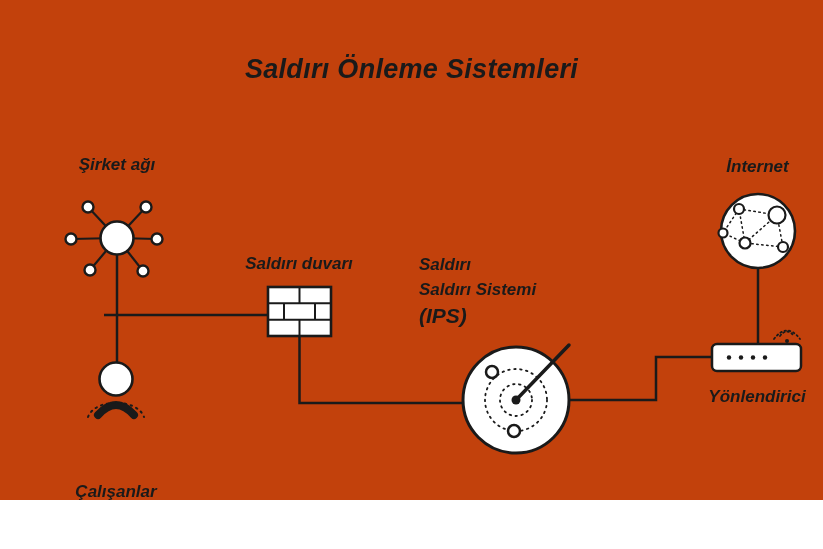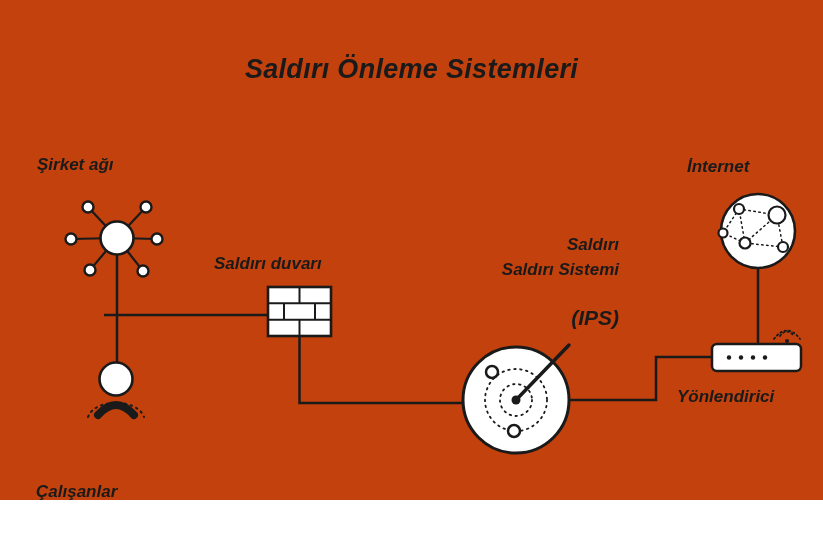--- a/index.html
+++ b/index.html
@@ -21,37 +21,38 @@
     width: 100%;
     text-align: center;
     font-size: 27px;
     font-weight: 700;
     letter-spacing: 0.3px;
   }
   .label {
     position: absolute;
     font-size: 17px;
     font-weight: 700;
+    text-align: center;
     line-height: 20px;
   }
   .lbl-company   { left: 37px;  top: 155px; width: 160px; }
   .lbl-employees { left: 36px;  top: 438px; width: 160px; margin-top: 44px; }
   .lbl-firewall  { left: 214px; top: 254px; width: 170px; }
   .lbl-internet  { left: 687px; top: 157px; width: 141px; }
   .lbl-router    { left: 677px; top: 387px; width: 160px; }
   .ips-label {
     position: absolute;
-    left: 419px; top: 232px;
+    left: 419px; top: 252px;
     width: 200px;
-    text-align: right;
+    text-align: left;
     font-weight: 700;
     font-size: 17px;
     line-height: 25px;
   }
-  .ips-acronym { font-size: 21px; margin-top: 23px; }
+  .ips-acronym { font-size: 21px; margin-top: 1px; }
 </style>
 </head>
 <body>
 
 <div class="canvas">
 
   <svg width="823" height="549" viewBox="0 0 823 549" fill="none">
 
     <g stroke="#1a1a1a" stroke-width="2.5">
       <line x1="117" y1="255" x2="117" y2="362"></line>

